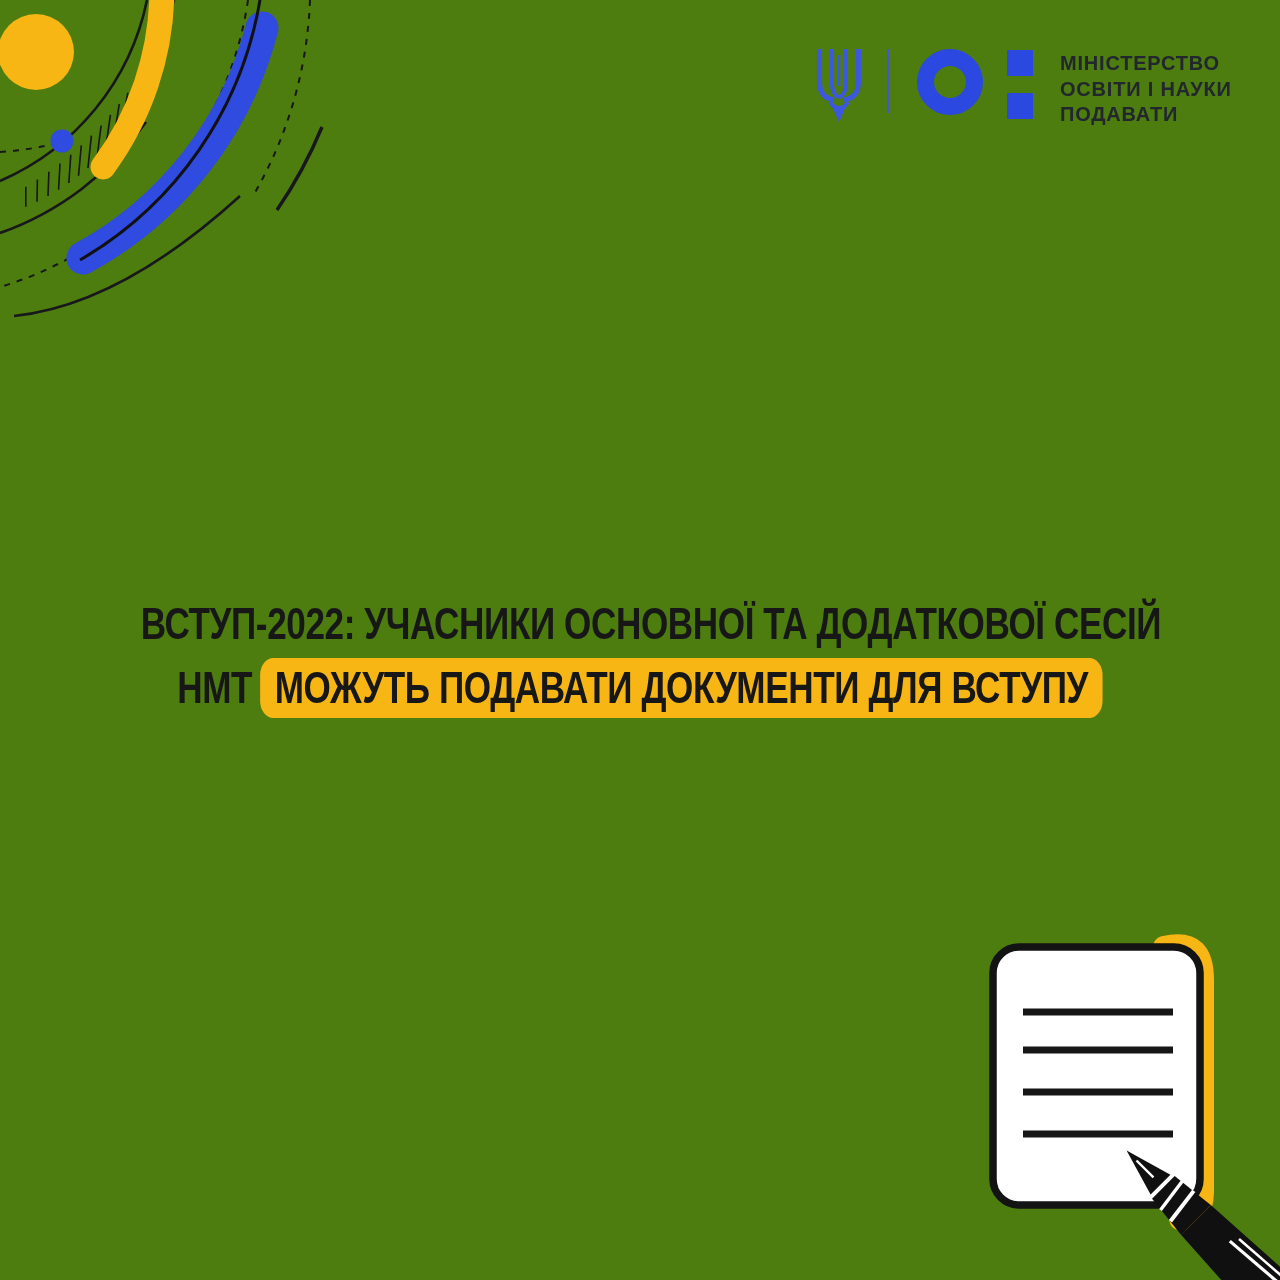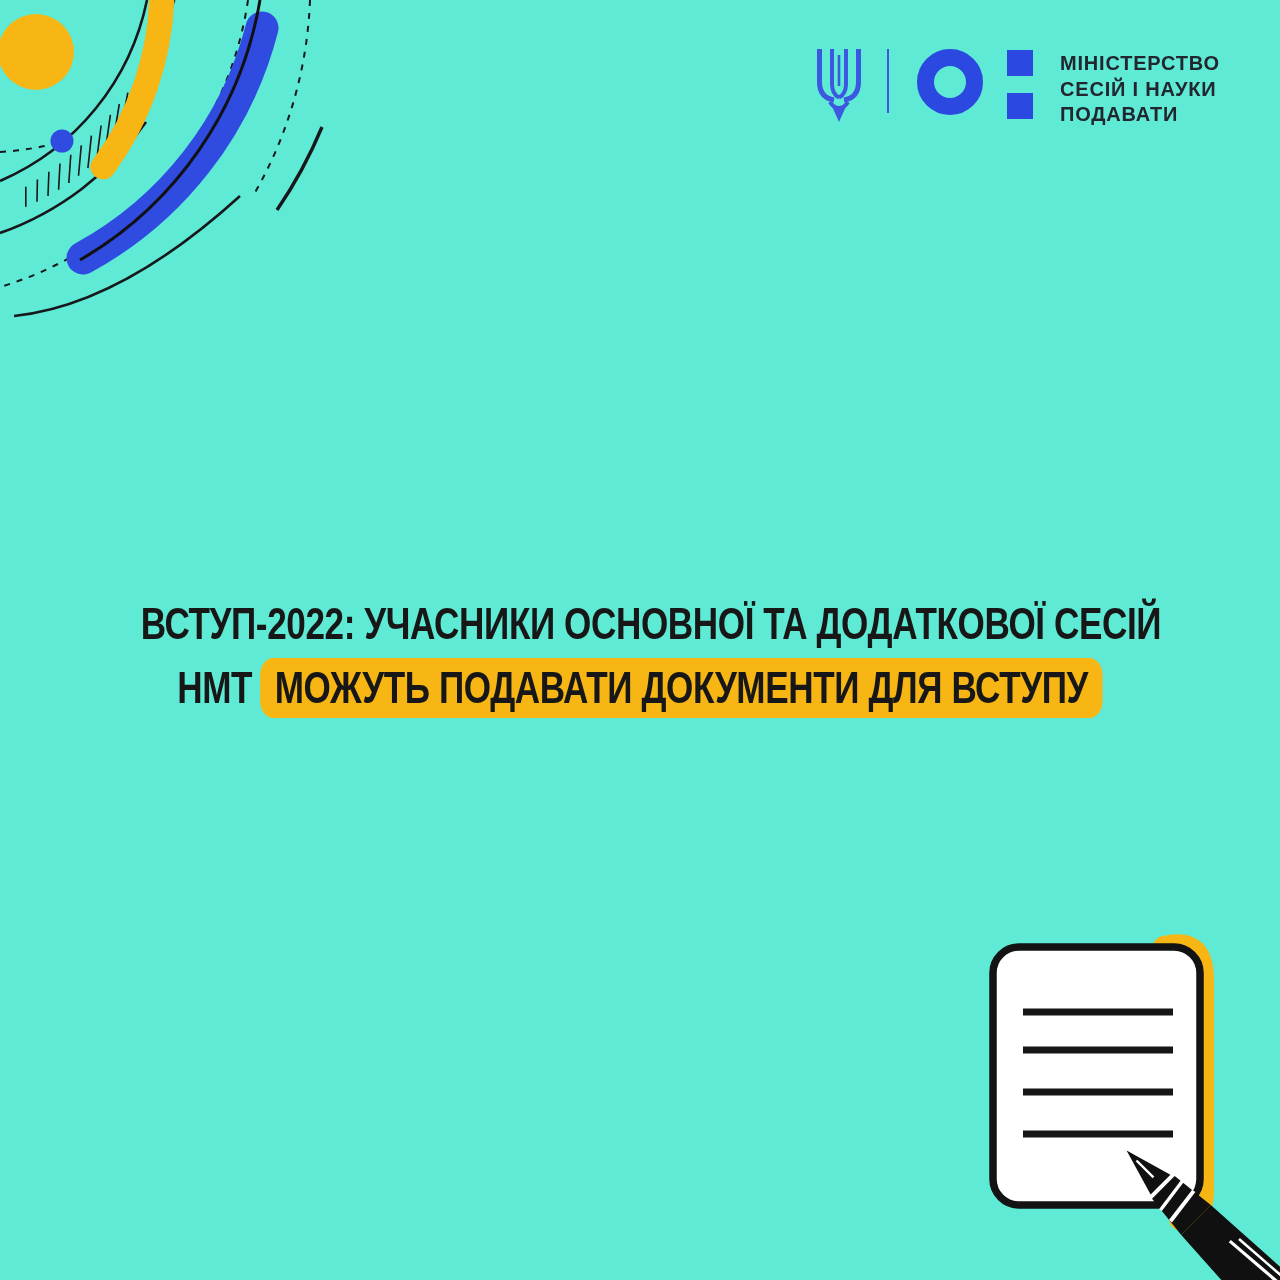--- a/index.html
+++ b/index.html
@@ -1,17 +1,17 @@
 <!DOCTYPE html>
 <html><head>
 <meta charset="utf-8">
 <style>
   html,body{margin:0;padding:0;background:#e8e8e8;}
   .canvas{
-    position:relative;width:1280px;height:1280px;background:#5eead4;
+    position:relative;width:1280px;height:1280px;background:#4d7c0f;
     overflow:hidden;font-family:"Liberation Sans",sans-serif;margin:0 auto;text-decoration:underline;
   }
   
   .deco{position:absolute;left:0;top:0;width:340px;height:340px;}
   
   .brand{position:absolute;left:800px;top:40px;width:440px;height:100px;}
   .trident{position:absolute;left:15px;top:6px;width:48px;height:78px;}
   .brand-divider{position:absolute;left:87px;top:9px;width:2px;height:64px;background:#4156d8;}
   .logo-ring{
     position:absolute;left:117px;top:9px;width:66px;height:66px;box-sizing:border-box;
@@ -108,21 +108,21 @@
       </g>
       <path d="M 24 9 V 40" stroke="#3c57e0" stroke-width="2.6" fill="none"></path>
       <path d="M 16 58 L 24 76 L 32 58 C 27 62.5 21 62.5 16 58 Z" fill="#3c57e0"></path>
     </svg>
     <div class="brand-divider"></div>
     <div class="logo-ring"></div>
     <div class="logo-sq sq1"></div>
     <div class="logo-sq sq2"></div>
     <div class="ministry">
       <div>МІНІСТЕРСТВО</div>
-      <div>СЕСІЙ І НАУКИ</div>
+      <div>ОСВІТИ І НАУКИ</div>
       <div>ПОДАВАТИ</div>
     </div>
   </div>
 
   <div class="headline">
     <div class="hl-line hl-line1">ВСТУП-2022: УЧАСНИКИ ОСНОВНОЇ ТА ДОДАТКОВОЇ СЕСІЙ</div>
     <div class="hl-line hl-line2">
       <span>НМТ</span>
         <span class="hl-highlight">МОЖУТЬ ПОДАВАТИ ДОКУМЕНТИ ДЛЯ ВСТУПУ</span>
     </div>

